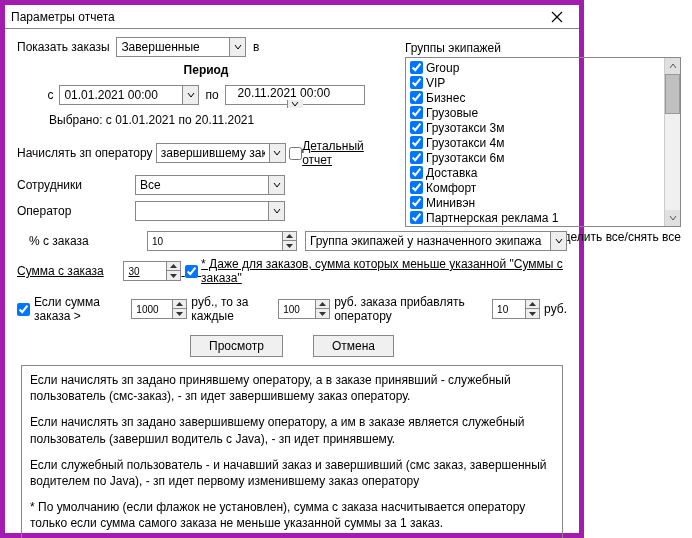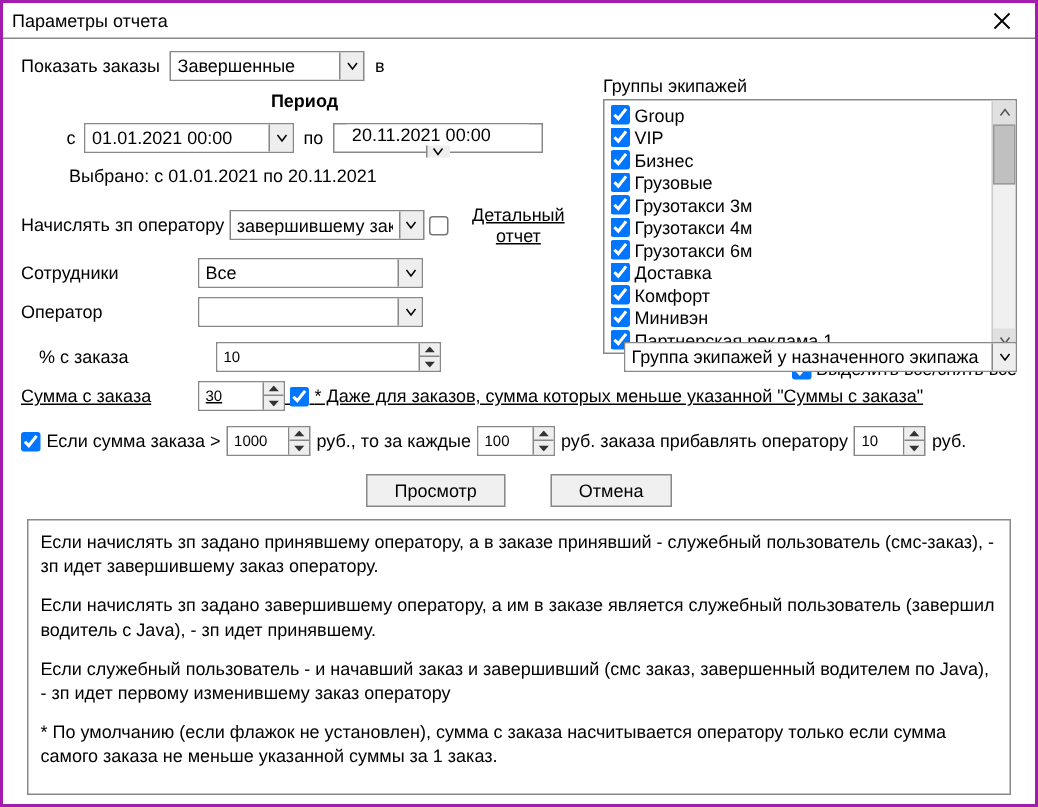--- a/index.html
+++ b/index.html
@@ -1,51 +1,51 @@
 <!DOCTYPE html>
 <html><head>
 <meta charset="utf-8">
 <style>
 * { box-sizing: border-box; margin: 0; padding: 0; font-family: Arial, sans-serif; font-size: 12px; color: #000; }
 body { background: #fff; }
-.window { width: 692px; height: 538px; border: 2px solid #a21caf; position: relative; background: #fff; }
+.window { width: 584px; height: 538px; border: 5px solid #a21caf; position: relative; background: #fff; }
 .titlebar { height: 24px; border-bottom: 1px solid #888; display: flex; align-items: center; padding: 0 6px; }
 .titlebar .title { flex: 1; }
 .close-btn { width: 32px; height: 22px; display: flex; align-items: center; justify-content: center; cursor: default; font-size: 16px; font-weight: 300; }
 .content { padding: 8px 12px; }
 .row { display: flex; align-items: center; margin-bottom: 6px; }
 .lbl { white-space: nowrap; }
 .combo-wrap { position: relative; display: inline-flex; align-items: center; border: 1px solid #888; background: #fff; height: 20px; }
 .combo-wrap input { border: none; height: 18px; padding: 0 4px; font-size: 12px; outline: none; }
 .combo-wrap .dd { width: 16px; height: 18px; border-left: 1px solid #888; display: flex; align-items: center; justify-content: center; cursor: default; background: #eee; }
 .dd svg { width: 8px; height: 8px; }
 .spin-wrap { position: relative; display: inline-flex; align-items: center; border: 1px solid #888; background: #fff; height: 20px; }
 .spin-wrap input { border: none; height: 18px; padding: 0 4px; font-size: 10px; outline: none; }
 .spin-btns { display: flex; flex-direction: column; width: 14px; border-left: 1px solid #888; }
 .spin-btns div { height: 9px; display: flex; align-items: center; justify-content: center; cursor: default; background: #eee; }
 .spin-btns div:first-child { border-bottom: 1px solid #888; }
 .spin-btns svg { width: 7px; height: 4px; }
 .left-col { width: 378px; }
-.right-col { width: 276px; position: absolute; left: 400px; top: 48px; }
+.right-col { width: 276px; position: absolute; left: 400px; top: 36px; }
 .grp-label { margin-bottom: 2px; }
 .grp-list { border: 1px solid #888; height: 170px; overflow: hidden; position: relative; }
 .grp-inner { padding: 2px 4px; }
 .grp-row { display: flex; align-items: center; height: 15px; }
 .grp-row input { margin-right: 3px; }
 .scroll { position: absolute; right: 0; top: 0; bottom: 0; width: 16px; border-left: 1px solid #ccc; background: #f0f0f0; display: flex; flex-direction: column; }
 .scroll .sb { height: 16px; display: flex; align-items: center; justify-content: center; background: #e0e0e0; }
 .scroll .thumb { flex: 0 0 40px; background: #c0c0c0; border: 1px solid #999; margin: 0; }
 .scroll .track { flex: 1; }
 .btn { border: 1px solid #888; background: #f0f0f0; padding: 3px 18px; cursor: default; }
 .help-box { border: 1px solid #888; margin: 8px 4px 4px 4px; padding: 6px 8px; line-height: 1.35; }
 .help-box p { margin-bottom: 10px; }
 .period-title { text-align: center; font-weight: bold; margin: 4px 0 8px 0; }
 .sel-all { text-align: right; margin-top: 3px; }
 input[type=checkbox] { width: 13px; height: 13px; vertical-align: middle; }
-.underline { text-decoration: underline; text-align: center; }
+.underline { text-decoration: underline; }
 </style>
 </head>
 <body>
 
 <div class="window">
   <div class="titlebar">
     <span class="title">Параметры отчета</span>
     <div class="close-btn">
       <svg width="12" height="12" viewBox="0 0 12 12">
           <path d="M1 1 L11 11 M11 1 L1 11" stroke="#000" stroke-width="1.2" fill="none"></path>

